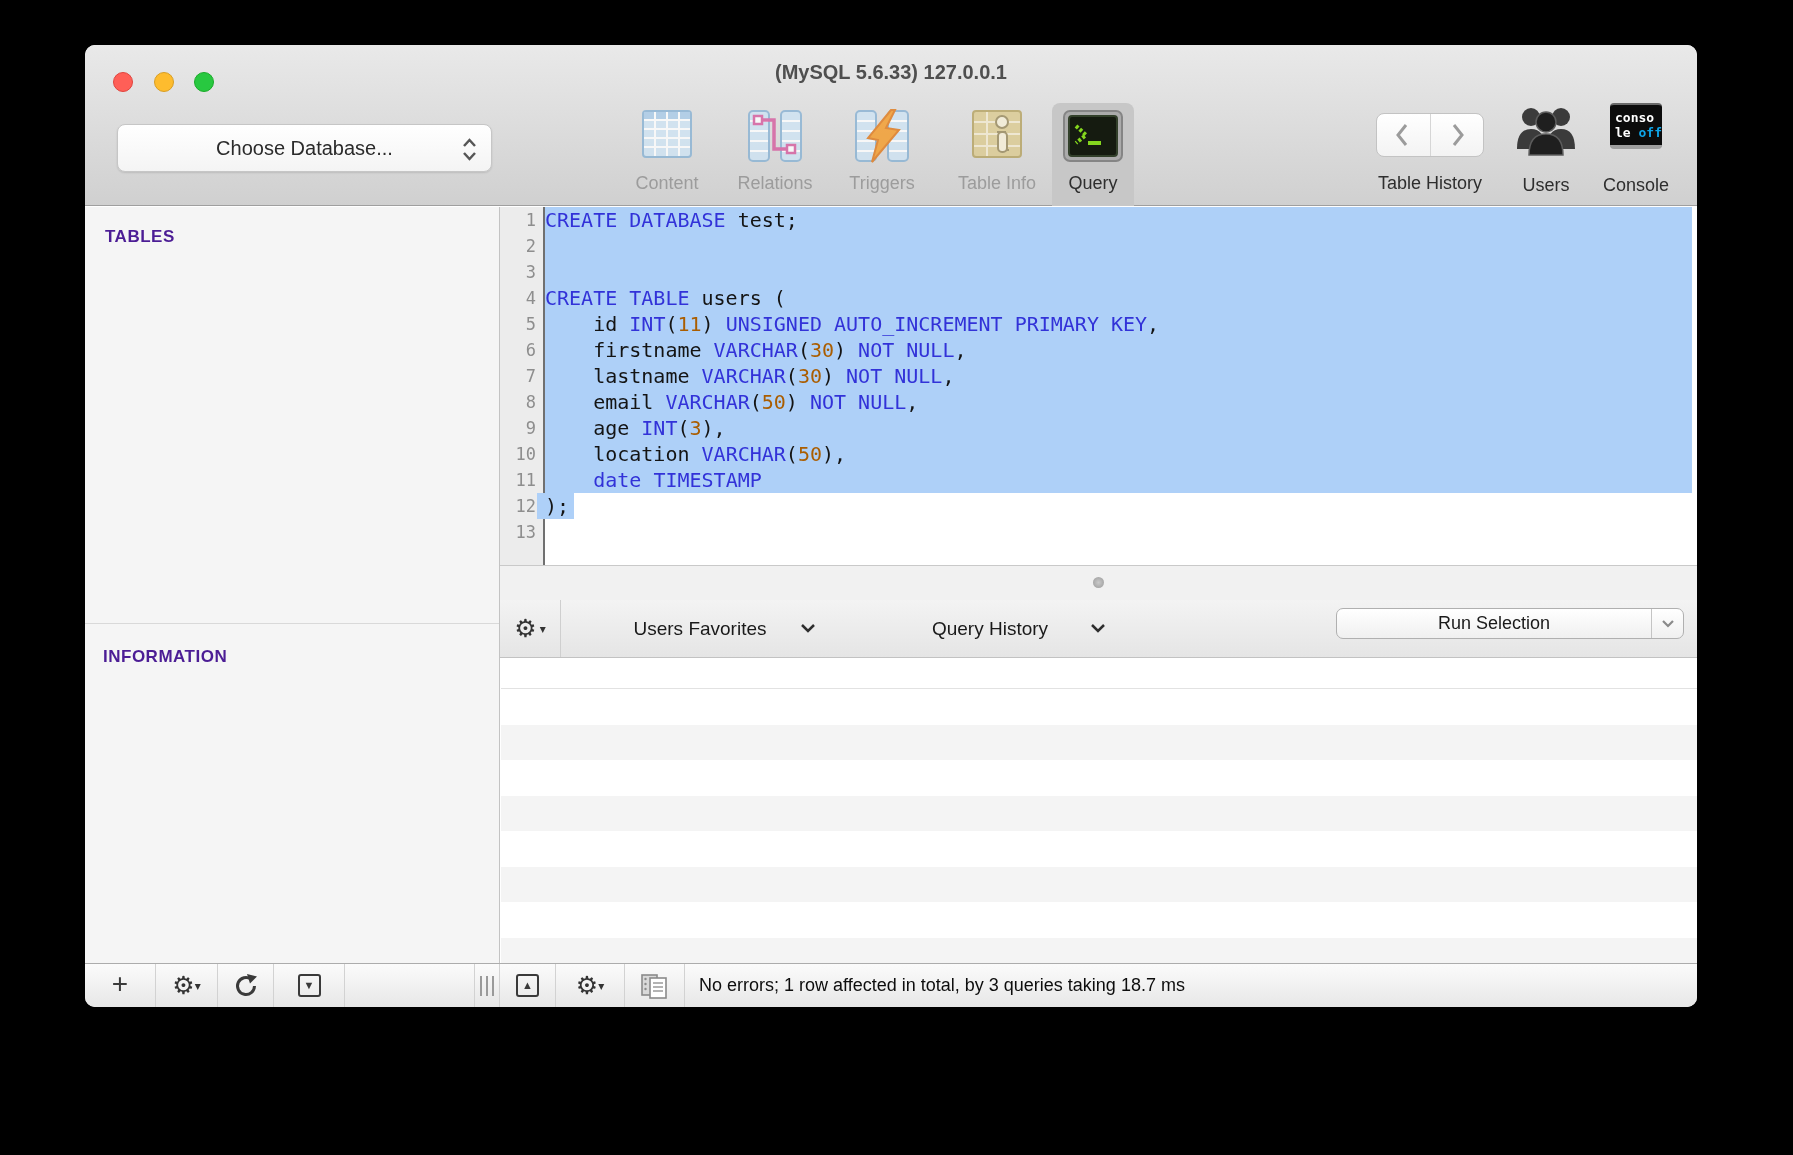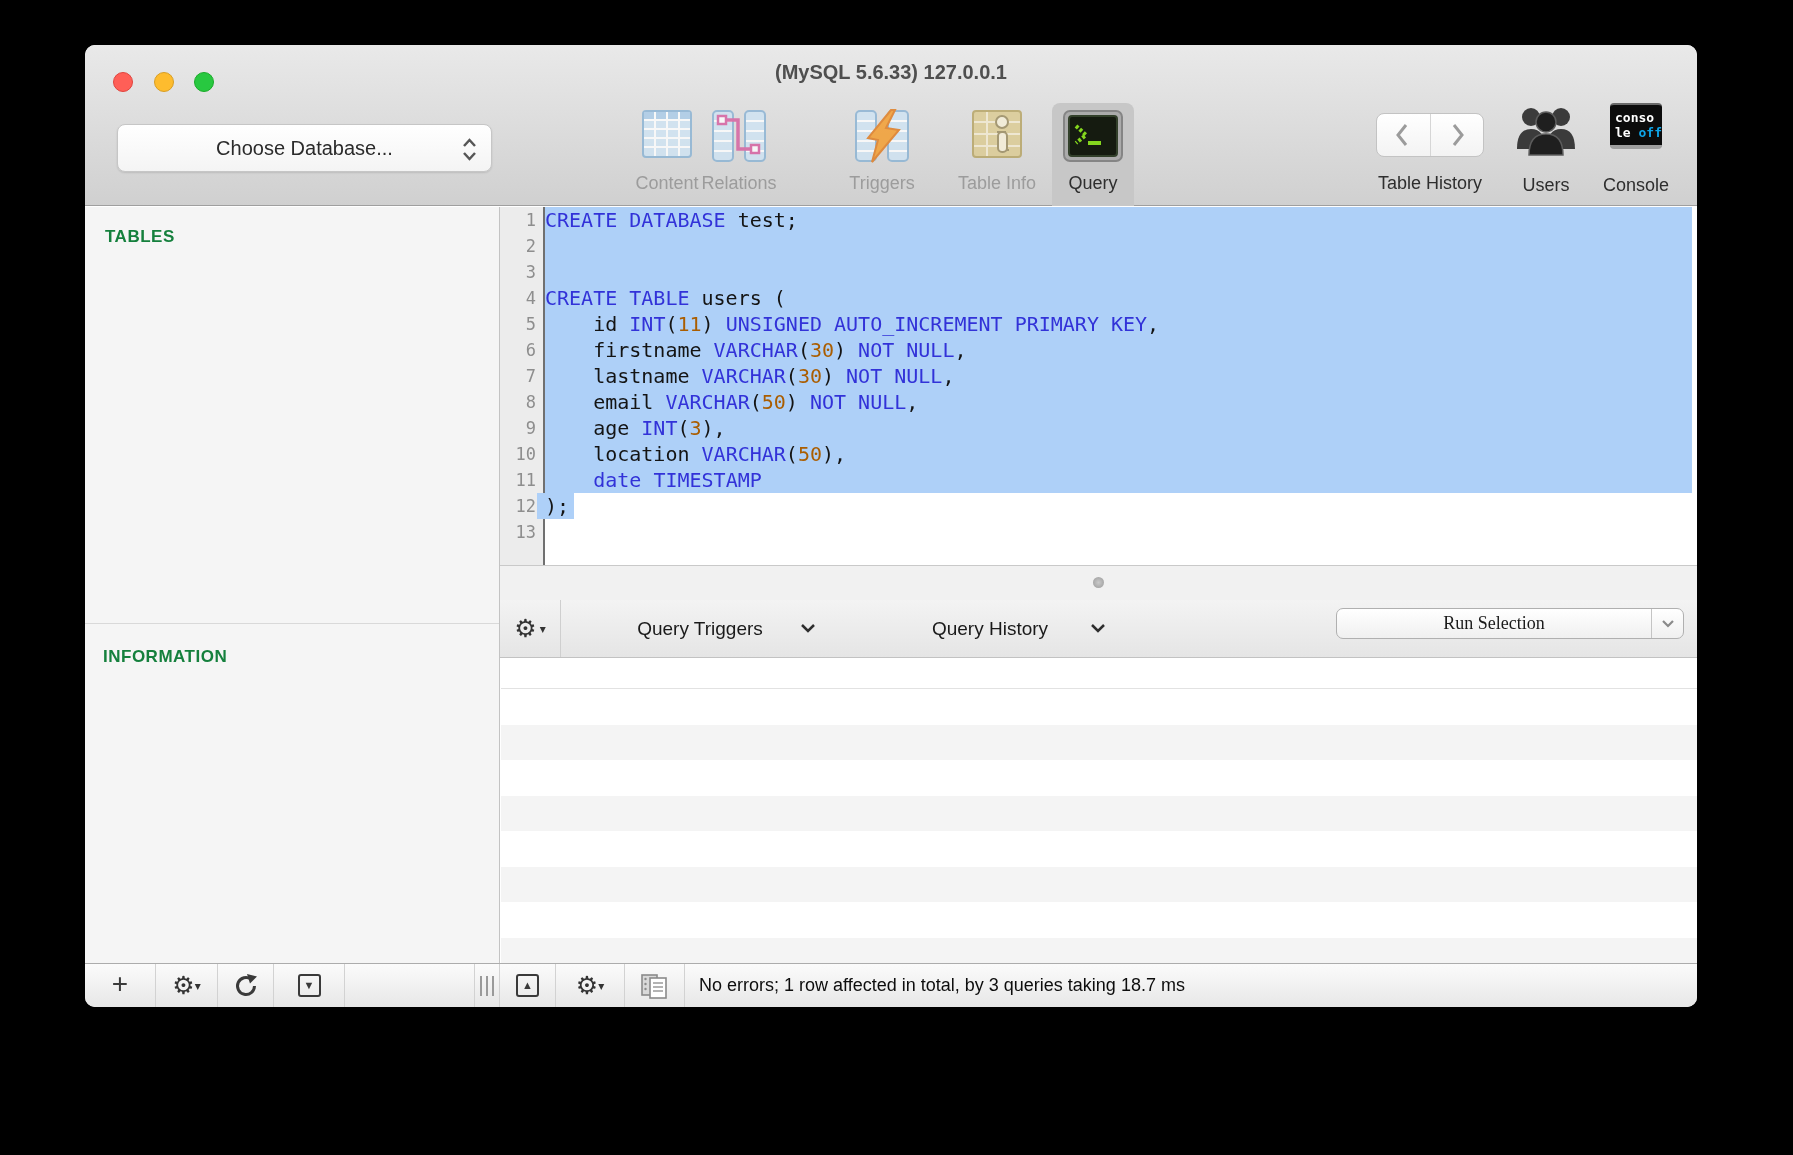--- a/index.html
+++ b/index.html
@@ -48,21 +48,21 @@
   .console-badge { width:52px; height:46px; background:#0c0c0c; border-radius:4px;
                    border-top:2px solid #6a6a6a; border-bottom:4px solid #9e9e9e;
                    padding:5px 0 0 5px; text-align:left;
                    font-family:"DejaVu Sans Mono",monospace; font-weight:bold; font-size:13px;
                    line-height:15px; letter-spacing:0; }
   .console-badge .w { color:#fff; } .console-badge .o { color:#0ea5e9; }
 
   
   .sidebar { position:absolute; left:0; top:162px; width:415px; height:756px;
              background:#f5f5f5; border-right:1px solid #c3c3c3; }
-  .side-h { font-size:17px; font-weight:bold; color:#15803d; letter-spacing:.5px; position:absolute; }
+  .side-h { font-size:17px; font-weight:bold; color:#4c1d95; letter-spacing:.5px; position:absolute; }
   .side-div { position:absolute; left:0; right:0; top:416px; border-top:1px solid #d9d9d9; }
 
   
   .editor { position:absolute; left:415px; top:162px; width:1197px; height:358px;
             background:#fff; display:flex; }
   .gutter { width:45px; background:#ececec; border-right:2px solid #707070;
             font-family:"DejaVu Sans Mono",monospace; font-size:17px; color:#8e8e8e;
             text-align:right; padding:0 7px 0 0; flex:none; }
   .gutter .ln { height:26px; line-height:26px; }
   .code { flex:1; margin-right:5px; font-family:"DejaVu Sans Mono",monospace;
@@ -83,21 +83,21 @@
             background:linear-gradient(#f3f3f3,#e5e5e5); border-bottom:1px solid #c2c2c2; }
   .fav-gear { position:absolute; left:4px; top:0; width:52px; height:57px;
               display:flex; align-items:center; justify-content:center; gap:3px; }
   .gearglyph { font-size:25px; color:#333; }
   .gear-caret { font-size:12px; color:#333; }
   .fav-vdiv { position:absolute; left:60px; top:0; bottom:0; border-left:1px solid #cfcfcf; }
   .fav-dd { position:absolute; top:0; height:57px; display:flex; align-items:center; }
   .fav-dd .lbl { font-size:19px; color:#1a1a1a; width:200px; text-align:center; }
   .runbtn { position:absolute; left:836px; top:8px; width:348px; height:31px;
             background:linear-gradient(#ffffff,#f0f0f0); border:1px solid #b0b0b0;
-            border-radius:7px; display:flex; align-items:center;font-family:Liberation Serif, serif; }
+            border-radius:7px; display:flex; align-items:center; }
   .runbtn .rlbl { flex:1; text-align:center; font-size:18px; color:#1a1a1a; }
   .runbtn .rchev { width:32px; height:100%; border-left:1px solid #c4c4c4;
                    display:flex; align-items:center; justify-content:center; }
 
   
   .results { position:absolute; left:416px; right:0; top:614px; height:304px; background:#fff; }
   .results .hline { position:absolute; left:0; right:0; top:29px; border-top:1px solid #e2e2e2; }
   .results .stripes { position:absolute; left:0; right:0; top:30px; bottom:0;
       background:repeating-linear-gradient(180deg,#ffffff 0 36px,#f4f4f4 36px 71px); }
 
@@ -140,21 +140,21 @@
     <div class="navitem dim" style="left:530px">
       <div class="nicon">
         <svg width="56" height="52">
             <rect x="4" y="1" width="48" height="46" rx="3" fill="#cfe4f4" stroke="#88b2d4" stroke-width="2"></rect>
             <rect x="5" y="2" width="46" height="8" fill="#a9cbe8"></rect>
             <path d="M5 10h46M5 19h46M5 28h46M5 37h46M16 2v44M28 2v44M40 2v44" stroke="#ffffff" stroke-width="2"></path>
           </svg>
       </div>
       <div class="nlabel">Content</div>
     </div>
-    <div class="navitem dim" style="left:602px">
+    <div class="navitem dim" style="left:638px">
       <div class="nicon">
         <svg width="56" height="54">
             <rect x="2" y="2" width="20" height="50" rx="4" fill="#cfe4f4" stroke="#88b2d4" stroke-width="2"></rect>
             <rect x="34" y="2" width="20" height="50" rx="4" fill="#cfe4f4" stroke="#88b2d4" stroke-width="2"></rect>
             <path d="M3 12h18M3 22h18M3 32h18M3 42h18M35 12h18M35 22h18M35 32h18M35 42h18" stroke="#ffffff" stroke-width="2"></path>
             <path d="M11 11 H27 V40 H43" fill="none" stroke="#d65b9e" stroke-width="3.5"></path>
             <rect x="7" y="7" width="8" height="8" fill="#fff" stroke="#d65b9e" stroke-width="2.5"></rect>
             <rect x="40" y="36" width="8" height="8" fill="#fff" stroke="#d65b9e" stroke-width="2.5"></rect>
           </svg>
       </div>
@@ -278,21 +278,21 @@
     <div class="split-dot"></div>
   </div>
 
   <div class="favbar">
     <div class="fav-gear">
       <span class="gearglyph">⚙</span>
       <span class="gear-caret">▾</span>
     </div>
     <div class="fav-vdiv"></div>
     <div class="fav-dd" style="left:100px">
-      <span class="lbl">Query Triggers</span>
+      <span class="lbl">Users Favorites</span>
       <svg width="16" height="11">
           <polyline points="2,2 8,8 14,2" fill="none" stroke="#2e2e2e" stroke-width="2.5"></polyline>
         </svg>
     </div>
     <div class="fav-dd" style="left:390px">
       <span class="lbl">Query History</span>
       <svg width="16" height="11">
           <polyline points="2,2 8,8 14,2" fill="none" stroke="#2e2e2e" stroke-width="2.5"></polyline>
         </svg>
     </div>

